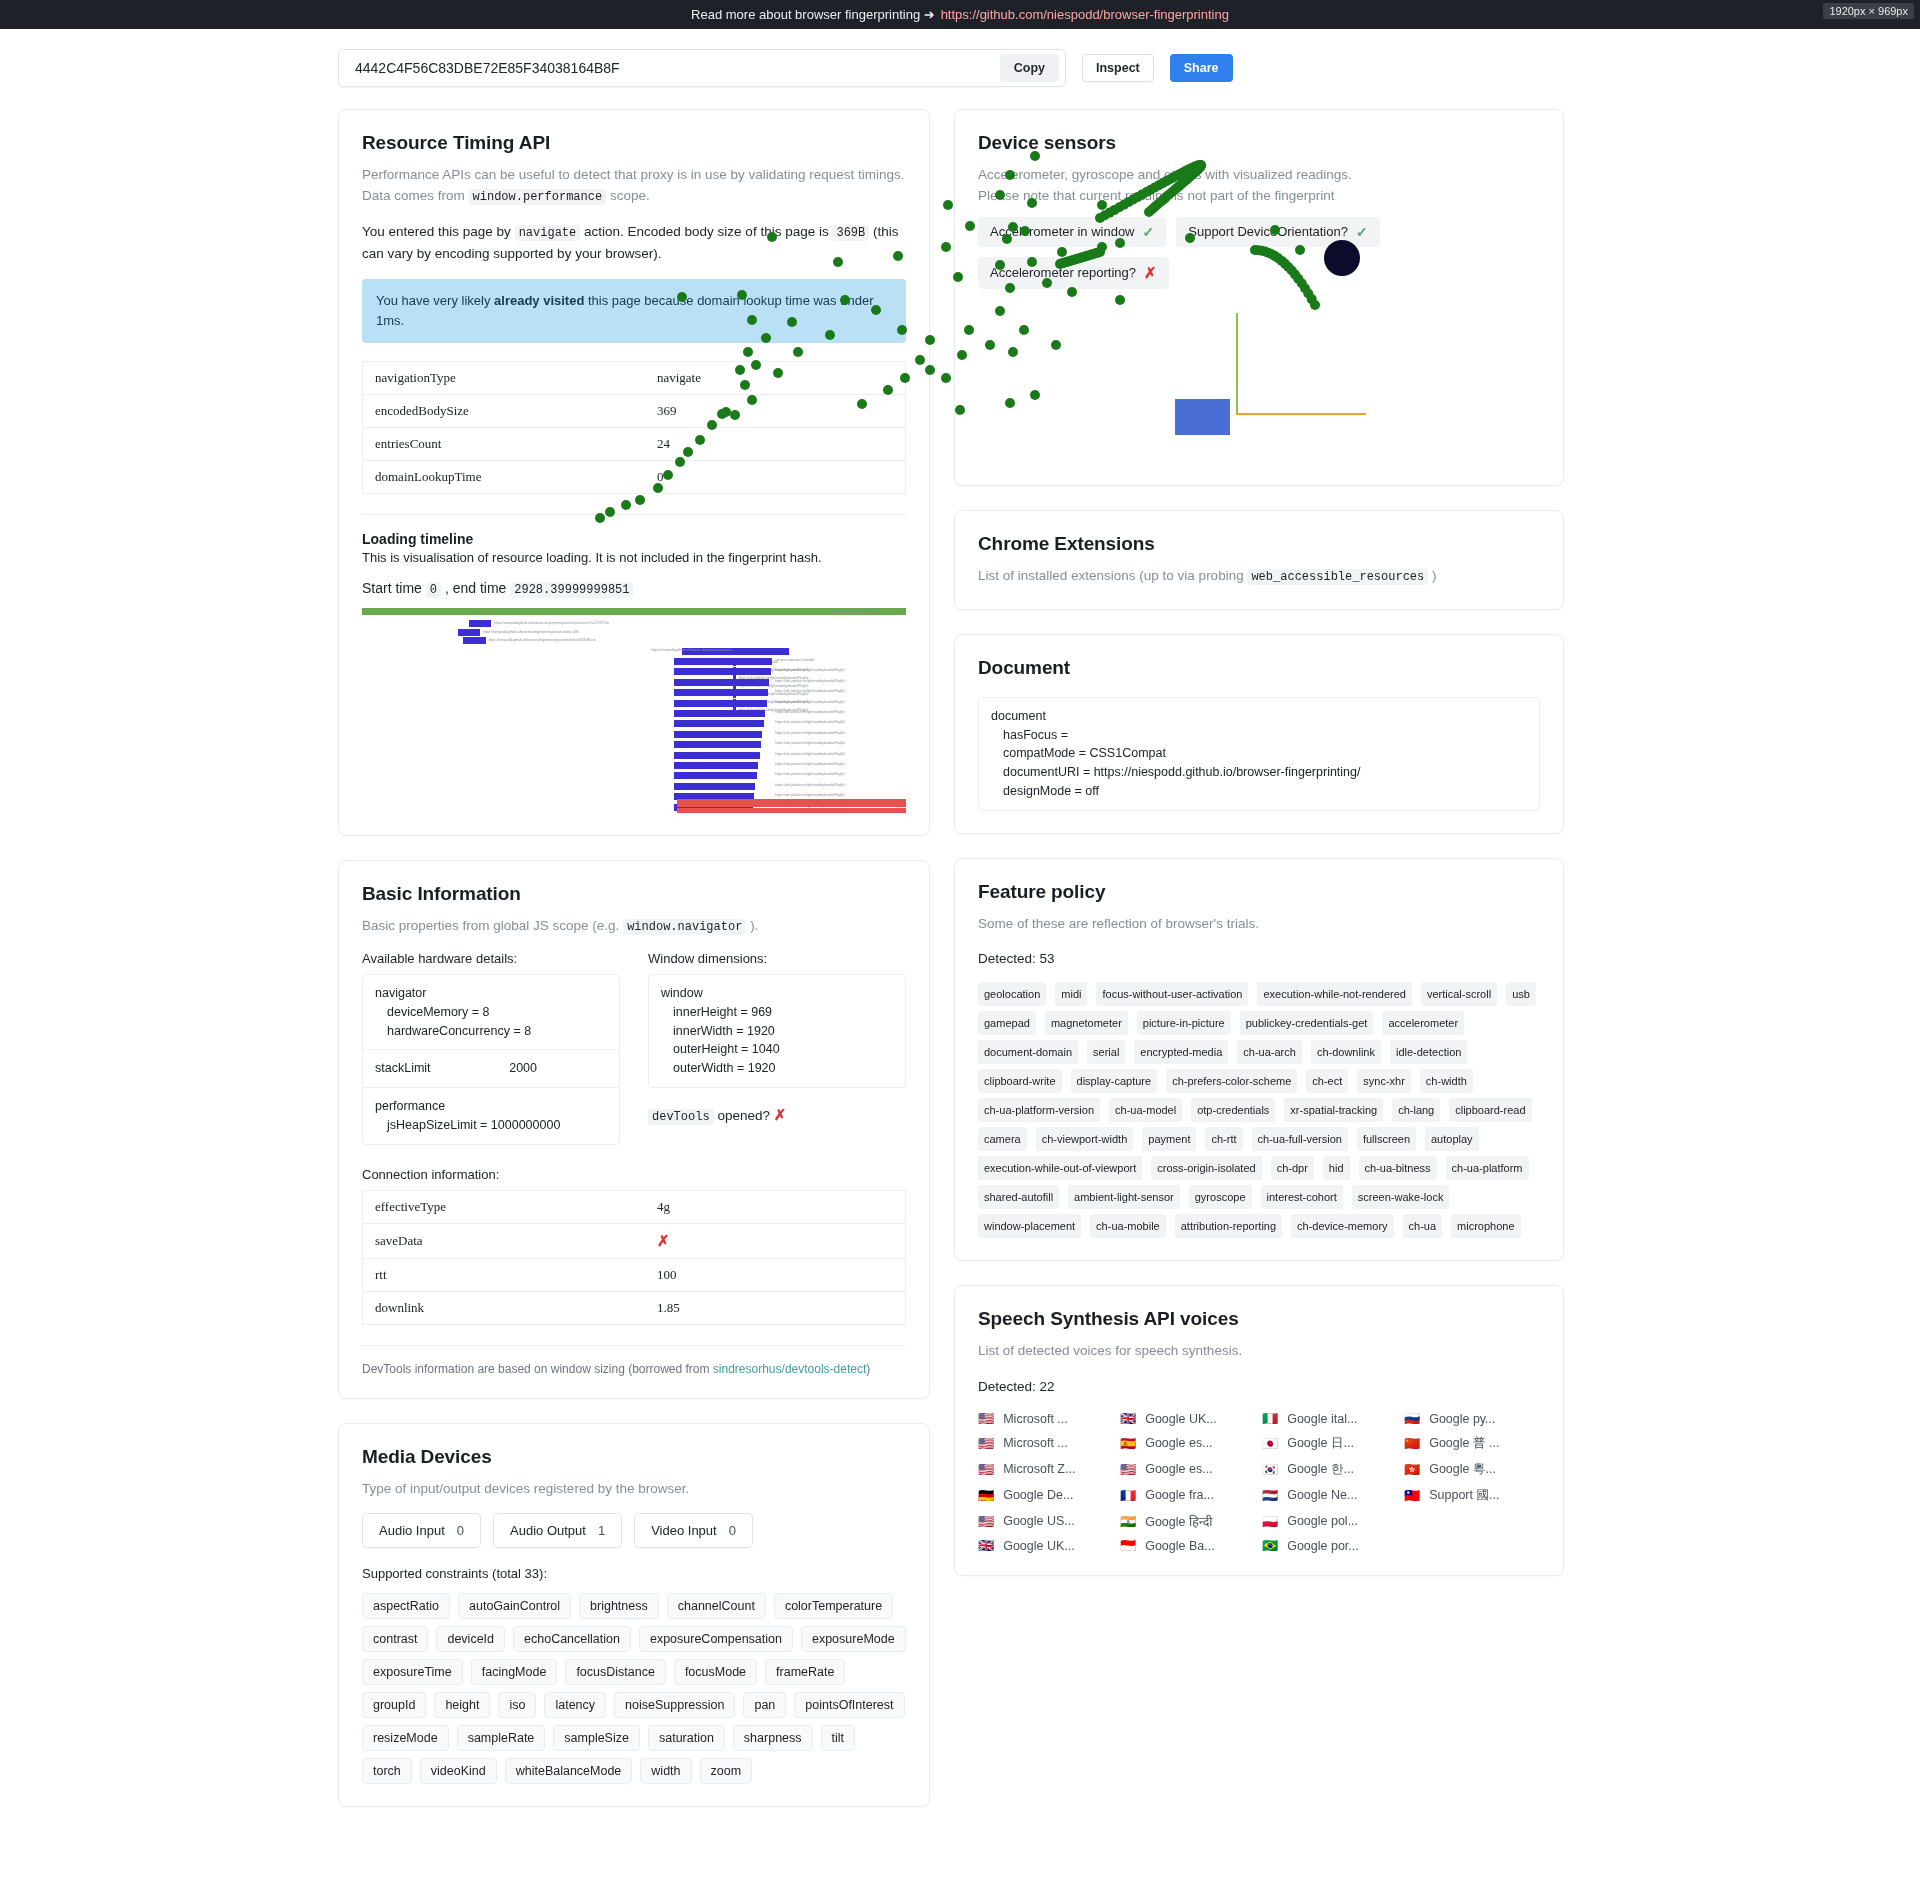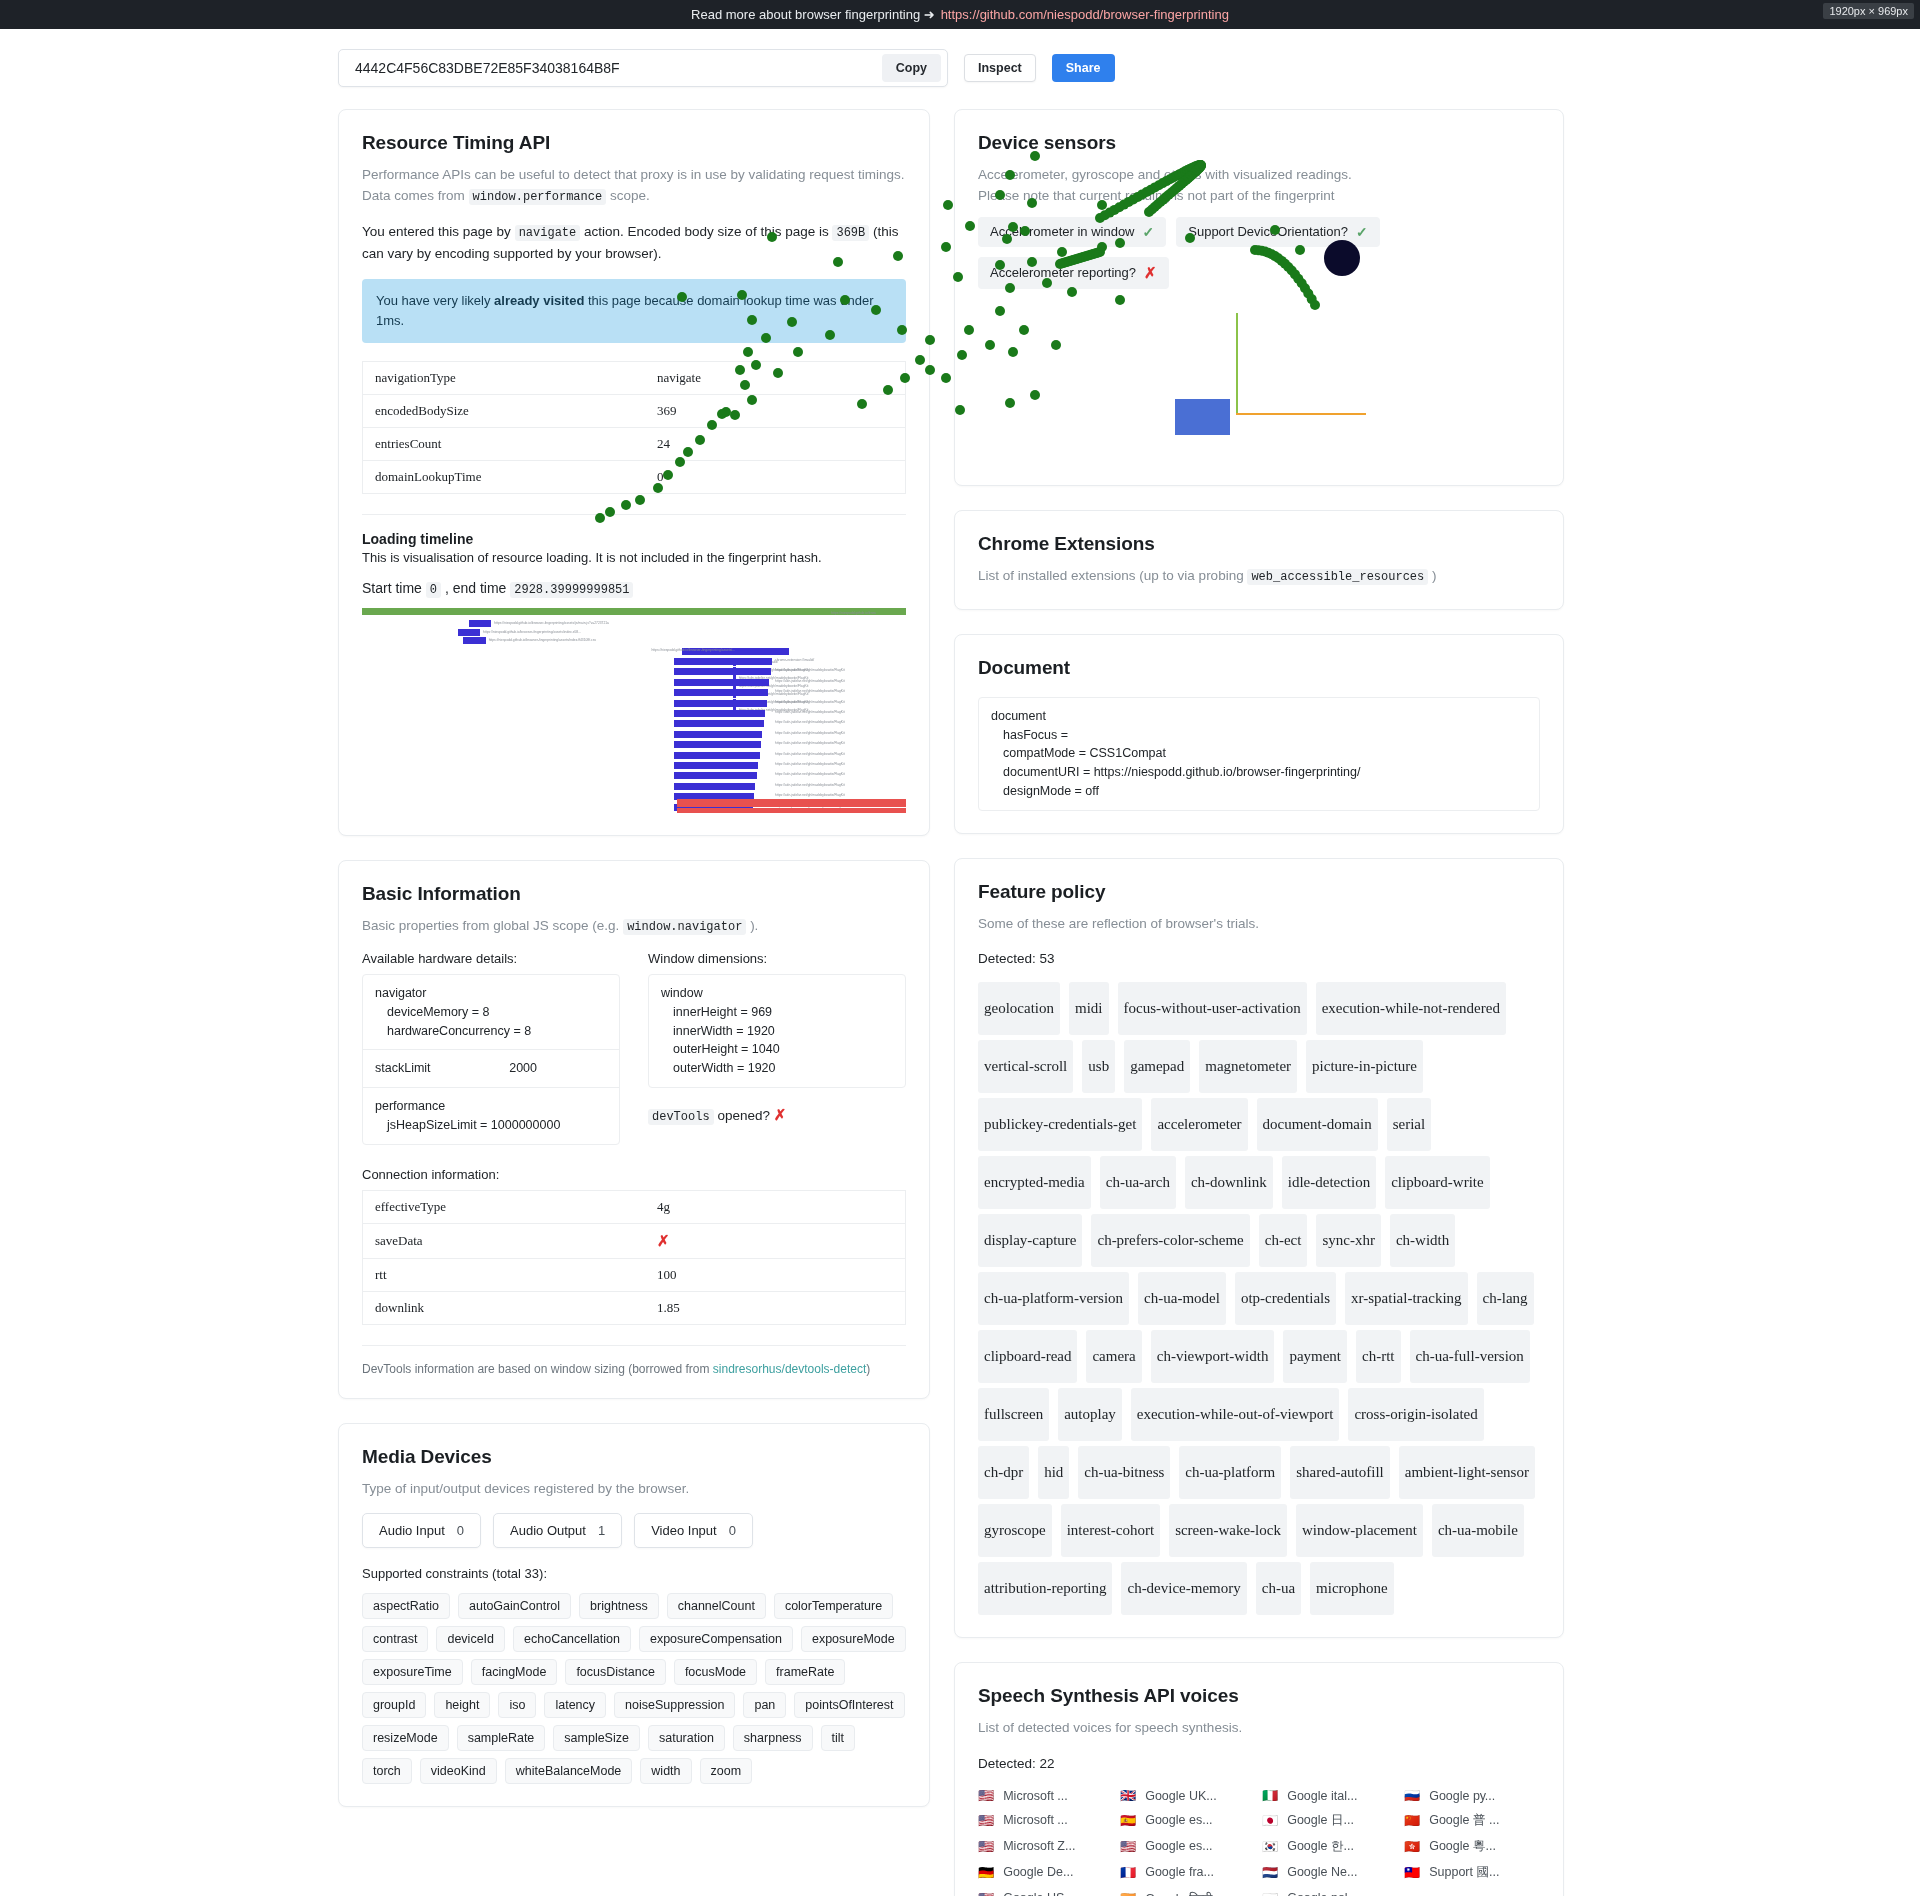--- a/index.html
+++ b/index.html
@@ -25,21 +25,21 @@
   .sizebadge {
     position:absolute; right:6px; top:3px;
     background:#3a3f45; color:#e7e9ec; font-size:11px;
     padding:2px 6px; border-radius:2px;
   }
 
   
   .hashbar { padding:20px 0 0 0; display:flex; justify-content:flex-start; }
   .hashbar-inner { margin-left:338px; display:flex; align-items:center; gap:16px; }
   .hash-input-wrap {
-    width:610px; height:38px; background:#fff;
+    width:728px; height:38px; background:#fff;
     border:1px solid #dfe3e8; border-radius:5px;
     display:flex; align-items:center; padding:0 6px 0 14px;
     box-shadow:0 1px 2px rgba(0,0,0,.04);
   }
   .hash-input {
     flex:1; border:none; outline:none; font-size:14px; color:#212529;
     background:transparent; font-family:"Liberation Sans", sans-serif;
   }
   .btn {
     font-size:12.5px; font-weight:bold; border-radius:4px;
@@ -113,22 +113,22 @@
   
   .pill-row { display:flex; flex-wrap:wrap; gap:10px; margin-bottom:10px; }
   .pill {
     background:#f1f3f5; border-radius:4px; padding:7px 12px; font-size:13px;
     display:inline-flex; align-items:center; gap:8px; color:#212529;
   }
   .check { color:#5aa469; font-size:14px; font-weight:bold; }
 
   .tagwrap { display:flex; flex-wrap:wrap; gap:5px 9px; }
   .tag {
-    font-family:Liberation Serif, serif; font-size:15px;
-    background:#f1f3f5; color:#212529; padding:18px 6px; border-radius:3px;
+    font-family:Liberation Sans, sans-serif; font-size:11px;
+    background:#f1f3f5; color:#212529; padding:6px 6px; border-radius:3px;
     white-space:nowrap;
   }
 
   .constraint {
     border:1px solid #e9ecef; background:#f8f9fa; border-radius:4px;
     padding:5px 10px; font-size:12.5px; color:#212529;
   }
   .constraints { display:flex; flex-wrap:wrap; gap:7px 8px; }
 
   .devbtns { display:flex; gap:12px; margin-bottom:18px; }

